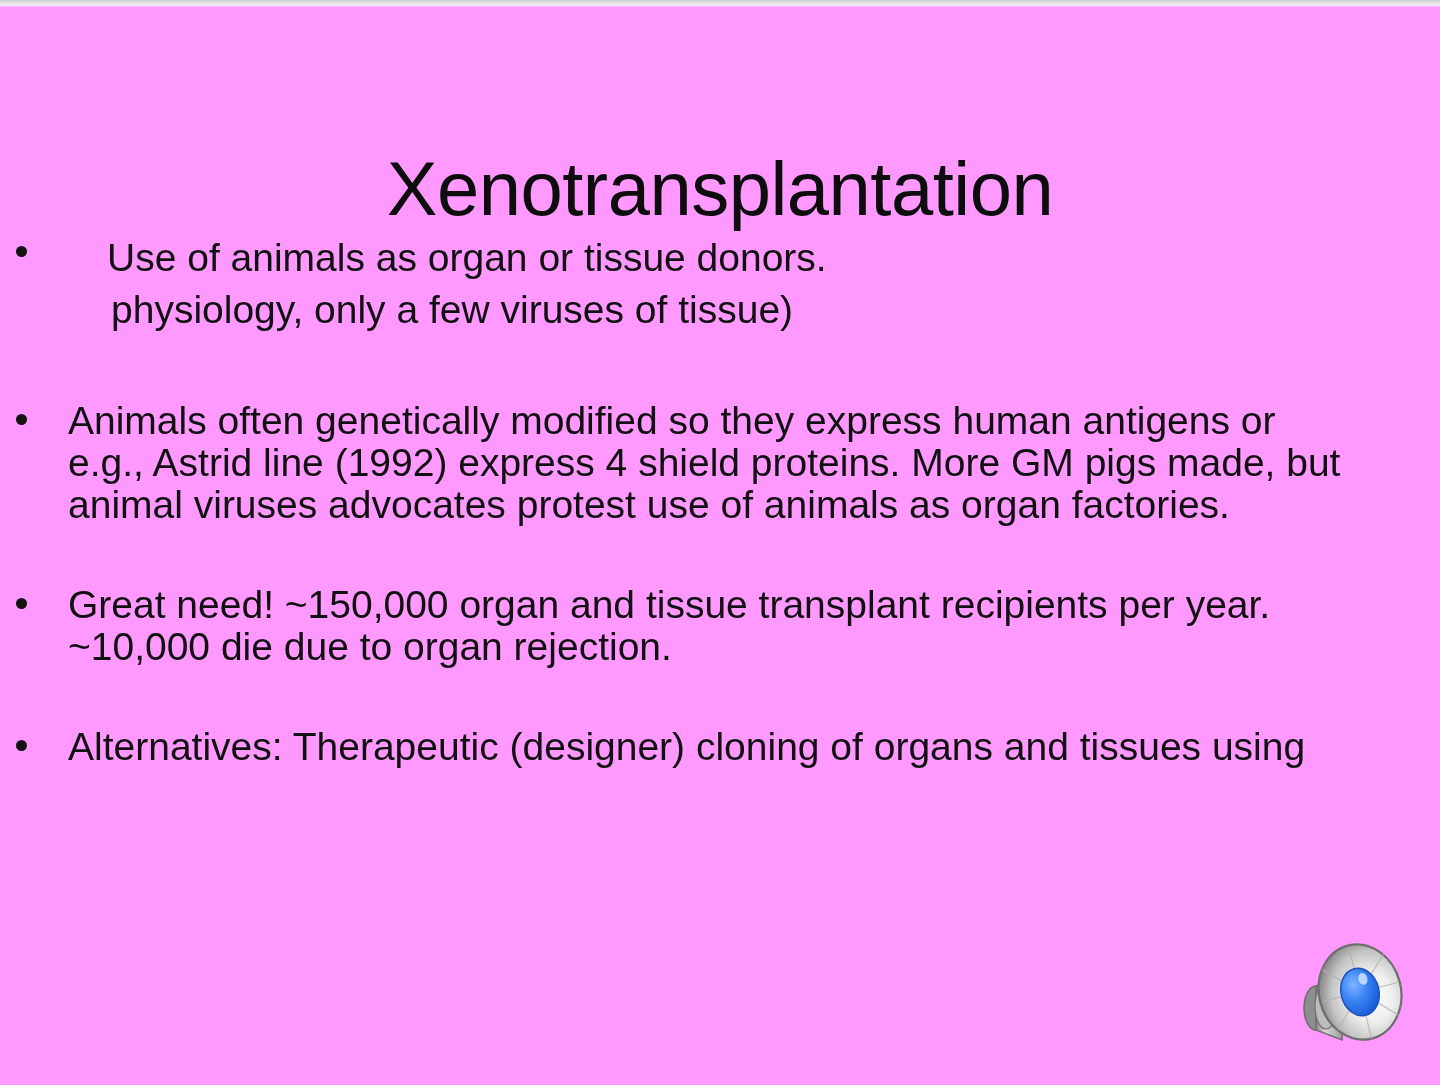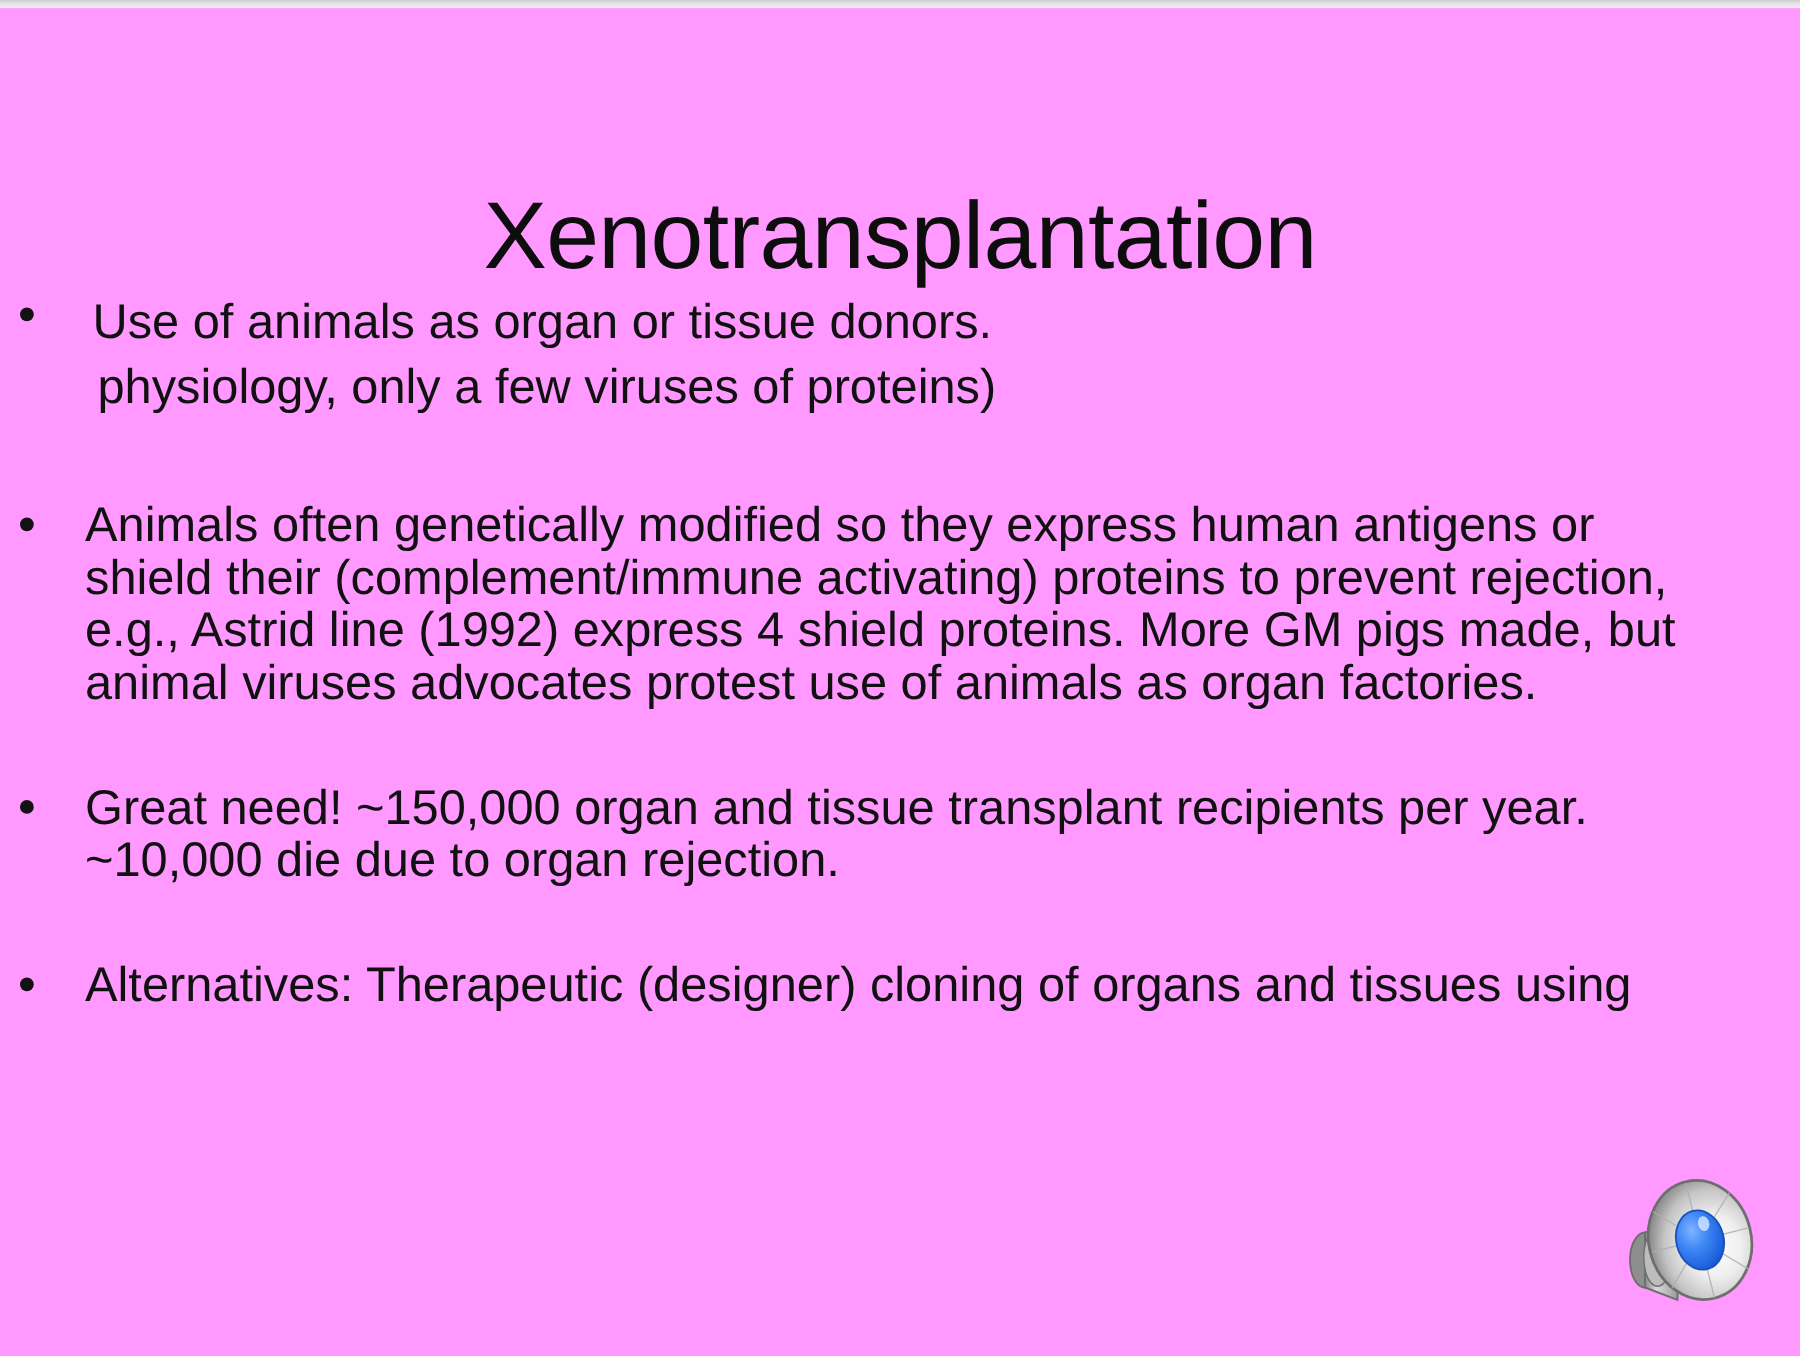--- a/index.html
+++ b/index.html
@@ -79,20 +79,21 @@
     white-space: nowrap;
   }
 
   
   .bullet-line.indent-1 { padding-left: 6px; }
   .bullet-line.indent-2 { padding-left: 0px; }
   .bullet-line.indent-3 { padding-left: 10px; }
 
   .bullet-block.first .bullet-line {
     line-height: 52px;
+    margin-left: 33px;
   }
 
   .spellcheck {
     text-decoration: none;
     border-bottom: 3px double #7b86d8;
     padding-bottom: 1px;
   }
 
   
   .sound-object {
@@ -116,27 +117,26 @@
 
   <div class="top-edge"></div>
 
   <h1 class="slide-title">Xenotransplantation</h1>
 
   <div class="body-area">
 
     <div class="bullet-block first">
       <span class="bullet-dot"></span>
       <div class="bullet-line indent-1"> Use of animals as organ or tissue donors.</div>
-      <div class="bullet-line indent-3"> physiology, only a few viruses of proteins)</div>
+      <div class="bullet-line indent-3"> physiology, only a few viruses of tissue)</div>
     </div>
 
     <div class="bullet-block">
       <span class="bullet-dot"></span>
       <div class="bullet-line">Animals often genetically modified so they express human antigens or</div>
-      <div class="bullet-line">shield their (complement/immune activating) proteins to prevent rejection,</div>
       <div class="bullet-line">e.g., Astrid line (1992) express 4 shield proteins. More GM pigs made, but</div>
       <div class="bullet-line">animal viruses advocates protest use of animals as organ factories.</div>
     </div>
 
     <div class="bullet-block">
       <span class="bullet-dot"></span>
       <div class="bullet-line">Great need! ~150,000 organ and tissue transplant recipients per year.</div>
       <div class="bullet-line">~10,000 die due to organ rejection.</div>
     </div>
 

